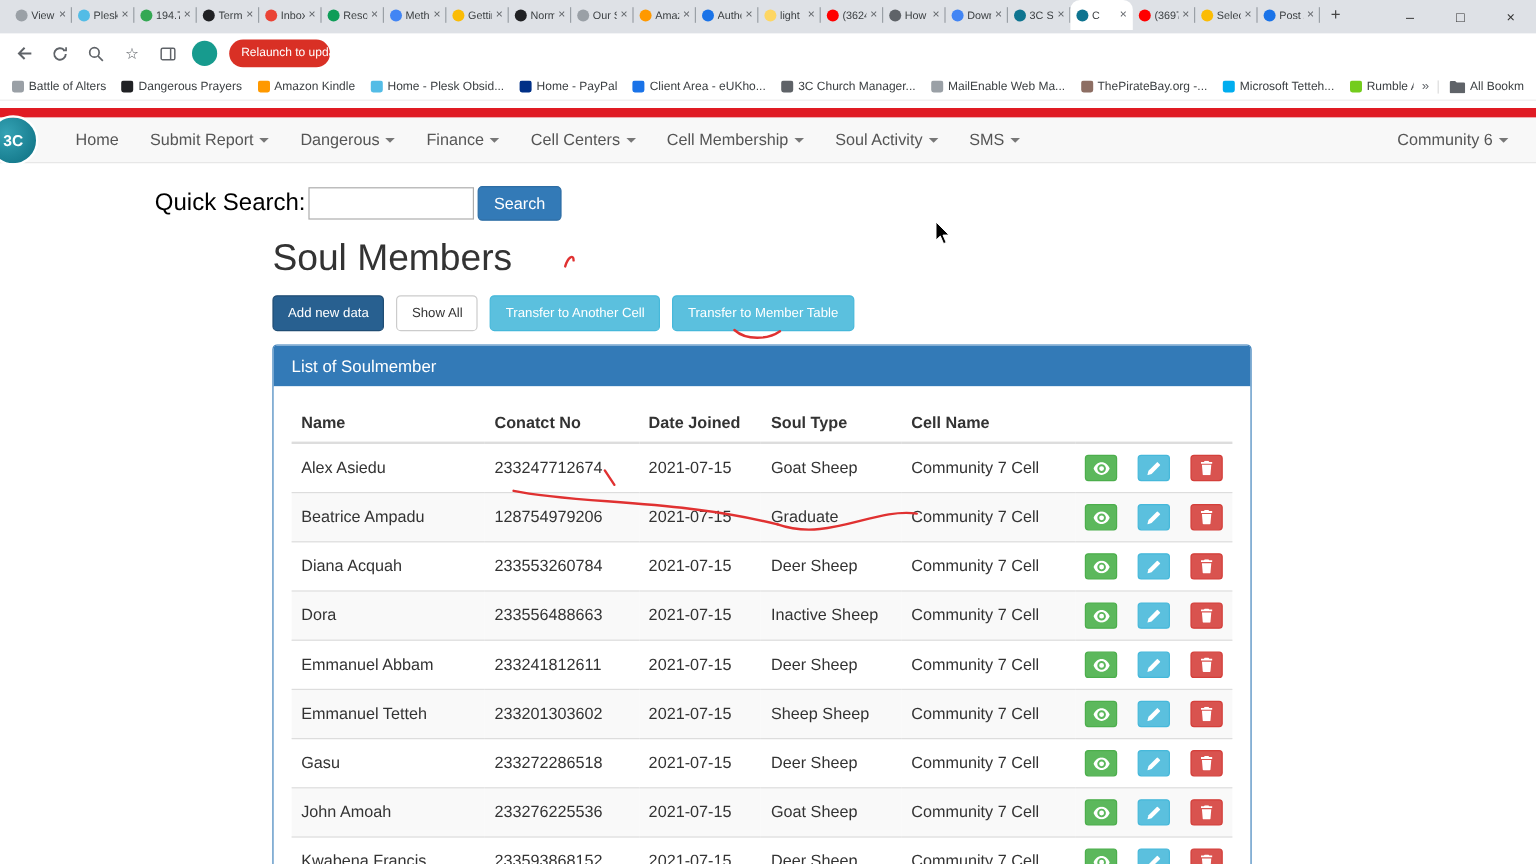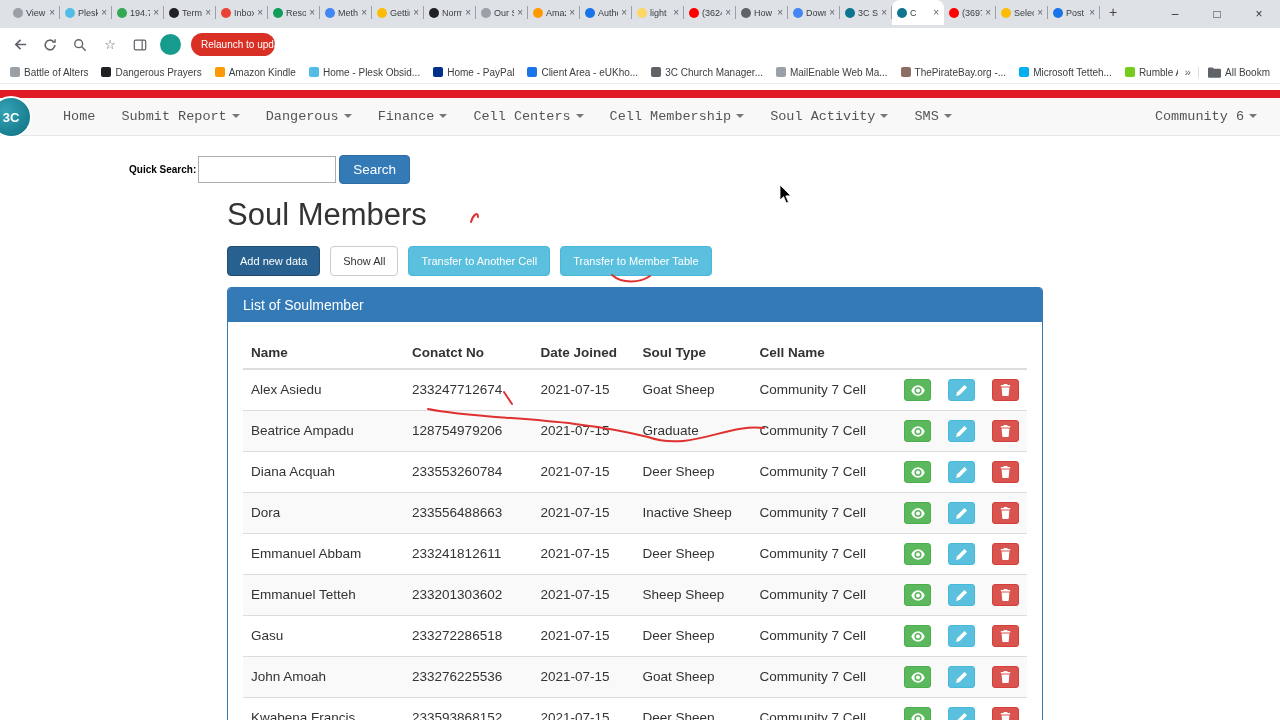--- a/index.html
+++ b/index.html
@@ -34,28 +34,28 @@
 .bmlist{display:flex;align-items:center;gap:13px;overflow:hidden;white-space:nowrap;flex:1;min-width:0;}
 .bm{display:inline-flex;align-items:center;gap:4px;flex:none;cursor:default;}
 .bmdot{width:10px;height:10px;border-radius:2px;flex:none;}
 .bmmore{flex:none;padding:0 7px;color:#5f6368;font-size:11px;}
 .allbm{flex:none;display:flex;align-items:center;gap:4px;border-left:1px solid #ddd;padding-left:9px;}
 
 
 .gapwhite{height:6px;background:#fff;}
 .stripe{height:8px;background:#e01b24;}
 .sitenav{height:38px;background:#f8f8f8;border-bottom:1px solid #e7e7e7;display:flex;align-items:center;padding-left:50px;font-size:13.5px;color:#555;position:relative;}
-.navitem{padding:0 13px;line-height:38px;cursor:default;white-space:nowrap;font-family:Liberation Mono, monospace;}
+.navitem{padding:0 13px;line-height:38px;cursor:default;white-space:nowrap;}
 .caret::after{content:"";display:inline-block;margin-left:5px;margin-bottom:2px;border-left:4px solid transparent;border-right:4px solid transparent;border-top:4px solid #777;}
 .navright{margin-left:auto;margin-right:10px;}
 .logo{position:absolute;left:-10px;top:-2px;width:42px;height:42px;border-radius:50%;background:radial-gradient(circle at 35% 35%,#35a3b5,#0c6e80);color:#fff;font-weight:bold;font-size:13px;display:flex;align-items:center;justify-content:center;border:2px solid #fff;}
 
 
 .qsrow{display:flex;align-items:center;margin:19px 0 0 129px;}
-.qslabel{font-size:10px;font-weight:bold;color:#000;}
+.qslabel{font-size:20px;font-weight:normal;color:#000;}
 .qsinput{width:138px;height:27px;border:1px solid #adadad;margin-left:2px;padding:0 6px;font-size:13px;}
 .qsbtn{height:29px;margin-left:3px;background:#337ab7;border:1px solid #2e6da4;color:#fff;font-size:13.5px;padding:0 13px;border-radius:4px;}
 .main{margin-left:227px;width:816px;}
 .pagetitle{margin-top:13px;font-size:31px;color:#333;font-weight:400;}
 .toolbar{margin-top:13px;display:flex;gap:10px;}
 .btn{font-size:11px;padding:0 12px;height:30px;line-height:28px;border-radius:4px;border:1px solid transparent;white-space:nowrap;}
 .btn-add{background:#286090;border-color:#204d74;color:#fff;}
 .btn-show{background:#fff;border-color:#ccc;color:#333;}
 .btn-transfer{background:#5bc0de;border-color:#46b8da;color:#fff;}
 .panel{margin-top:11px;border:1px solid #337ab7;border-radius:4px;overflow:hidden;}

